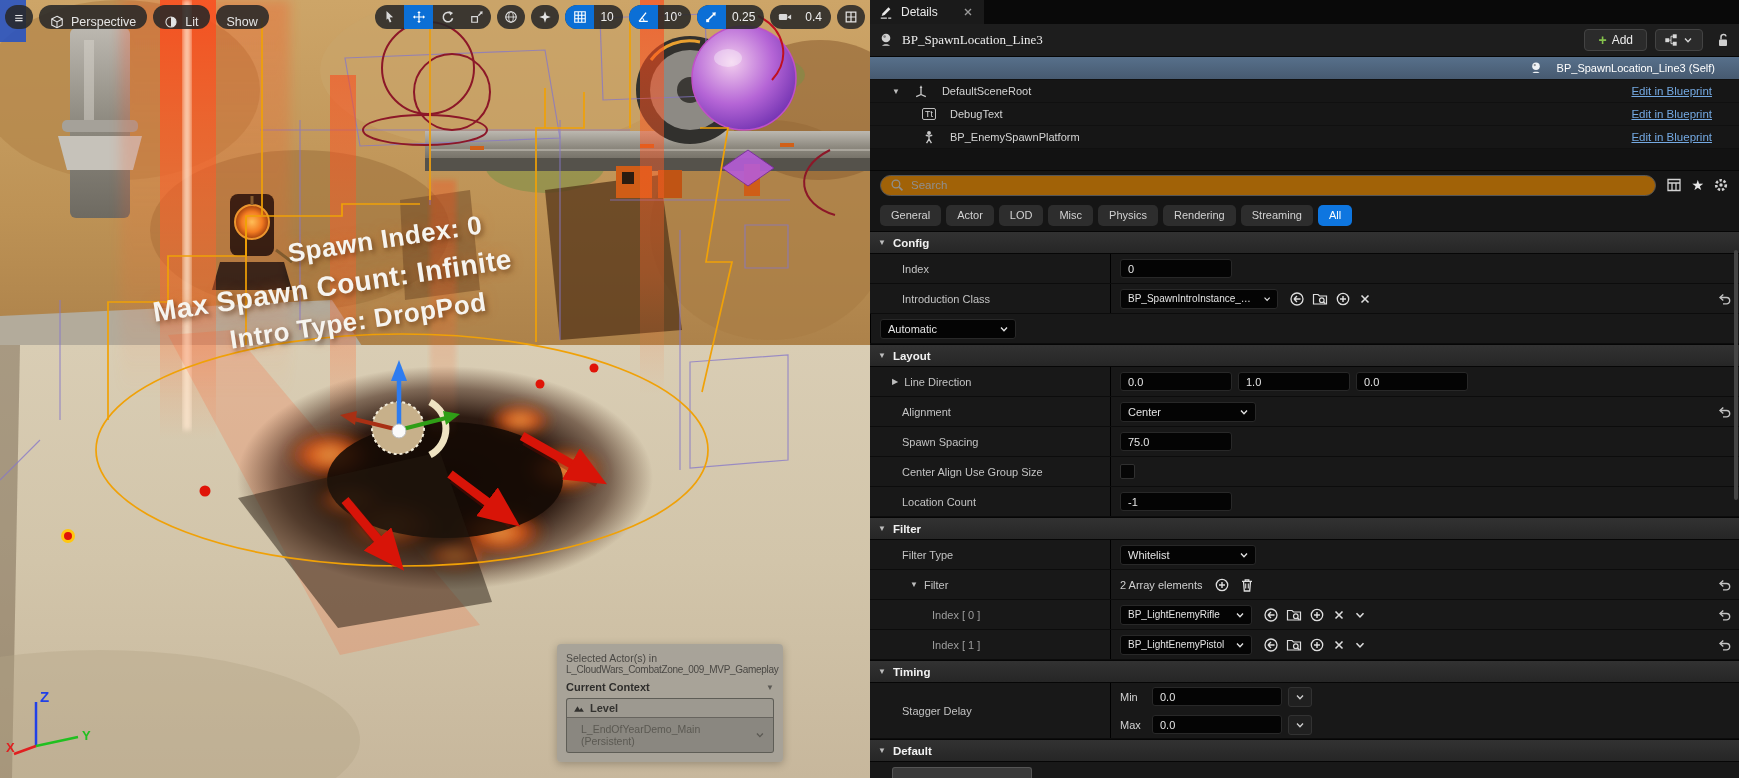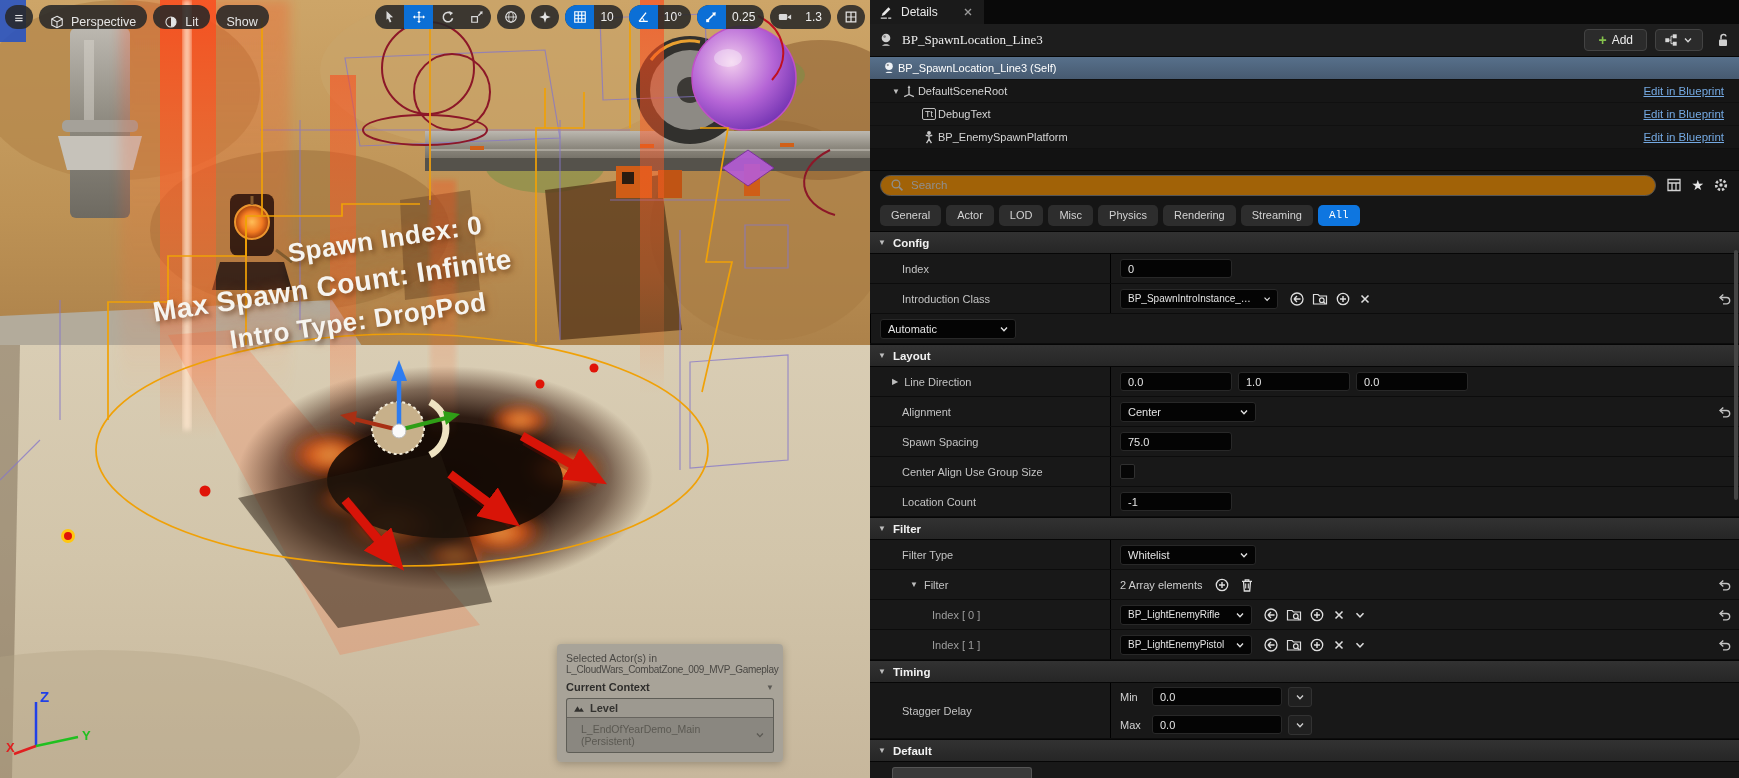--- a/index.html
+++ b/index.html
@@ -45,35 +45,35 @@
   .tabbar{height:24px;background:#090909;display:flex;align-items:stretch;}
   .tab{display:flex;align-items:center;gap:8px;background:#1a1a1a;padding:0 10px 0 9px;font-size:12px;color:#e9e9e9;}
   .tab .cls{margin-left:16px;color:#9a9a9a;display:flex;}
   .hdr{height:33px;background:#1d1d1d;border-bottom:1px solid #060606;display:flex;align-items:center;gap:8px;padding:0 8px;}
   .hdr .name{font-size:13px;color:#ededed;font-family:Liberation Serif, serif;}
   .hdr .sp{flex:1;}
   .addbtn{display:flex;align-items:center;gap:5px;height:22px;padding:0 13px;background:#2b2b2b;border:1px solid #434343;border-radius:4px;color:#ededed;font-size:12px;}
   .addbtn b{color:#84c14c;font-weight:bold;font-size:14px;line-height:1;}
   .compbtn{display:flex;align-items:center;gap:4px;height:22px;padding:0 8px;background:#2b2b2b;border:1px solid #434343;border-radius:4px;color:#d8d8d8;}
   .lockbtn{margin-left:4px;color:#cfcfcf;display:flex;}
-  .trow{height:23px;display:flex;align-items:center;gap:2px;padding:0 12px;background:#161616;border-bottom:1px solid #101010;color:#d4d4d4;}
+  .trow{height:23px;display:flex;align-items:center;gap:14px;padding:0 24px;background:#161616;border-bottom:1px solid #101010;color:#d4d4d4;justify-content:flex-end;}
   .trow.sel{background:linear-gradient(#57708b,#475a70);color:#fff;}
   .t-ind1{padding-left:22px;}
   .t-ind2{padding-left:52px;}
   .bluelink{margin-left:auto;color:#74a9e2;text-decoration:underline;font-size:11.5px;padding-right:3px;white-space:nowrap;}
   .spacer{height:22px;background:#121212;border-bottom:1px solid #070707;}
   .searchrow{height:28px;display:flex;align-items:center;gap:10px;padding:0 10px;background:#151515;}
   .searchpill{flex:1;height:21px;border:1px solid #565656;border-radius:11px;background:#a16207;display:flex;align-items:center;gap:7px;padding:0 9px;color:#8f8f8f;}
   .searchpill input{flex:1;background:transparent;border:0;outline:0;color:#dddddd;font-size:11.5px;font-family:"Liberation Sans",sans-serif;}
   .searchpill input::placeholder{color:#8f8f8f;}
   .srIcons{display:flex;align-items:center;gap:9px;color:#d2d2d2;}
   .srIcons .star{font-size:14px;color:#e6e6e6;line-height:1;}
   .chiprow{height:32px;display:flex;align-items:center;gap:5px;padding:0 10px;background:#151515;}
   .chip{height:21px;padding:0 11px;display:flex;align-items:center;background:#2d2d2d;border-radius:5px;color:#d2d2d2;font-size:11px;}
-  .chip.active{background:#0e76e0;color:#fff;font-family:Liberation Mono, monospace;}
+  .chip.active{background:#0e76e0;color:#fff;}
   .cat{height:23px;display:flex;align-items:center;gap:7px;padding:0 8px;background:linear-gradient(#323232,#262626);border-top:1px solid #060606;border-bottom:1px solid #060606;color:#f1f1f1;font-weight:bold;font-size:11.5px;}
   .tri{font-size:8px;color:#bdbdbd;}
   .prow{height:30px;display:flex;align-items:stretch;background:#181818;border-bottom:1px solid #0c0c0c;position:relative;}
   .plabel{width:240px;display:flex;align-items:center;gap:6px;padding-left:32px;color:#c3c3c3;}
   .plabel.ind1{padding-left:22px;}
   .plabel.ind2{padding-left:40px;}
   .plabel.ind3{padding-left:62px;color:#9d9d9d;}
   .pval{flex:1;display:flex;align-items:center;gap:6px;padding-left:9px;border-left:1px solid #000;}
   .num{width:112px;height:19px;background:#040404;border:1px solid #282828;border-radius:3px;color:#e5e5e5;font-size:11px;padding:0 7px;font-family:"Liberation Sans",sans-serif;outline:0;}
   .num.small{width:130px;}
@@ -495,21 +495,21 @@
               </svg>
             </div>
           <div class="segval">0.25</div>
         </div>
         <div class="btn-seg">
           <div class="seg">
               <svg class="icon14">
                 <use href="#i-camera"></use>
               </svg>
             </div>
-          <div class="segval">1.3</div>
+          <div class="segval">0.4</div>
         </div>
         <div class="rbtn">
             <svg class="icon14">
               <use href="#i-max"></use>
             </svg>
           </div>
       </div>
     </div>
 
     <svg class="axis" width="100" height="74">

